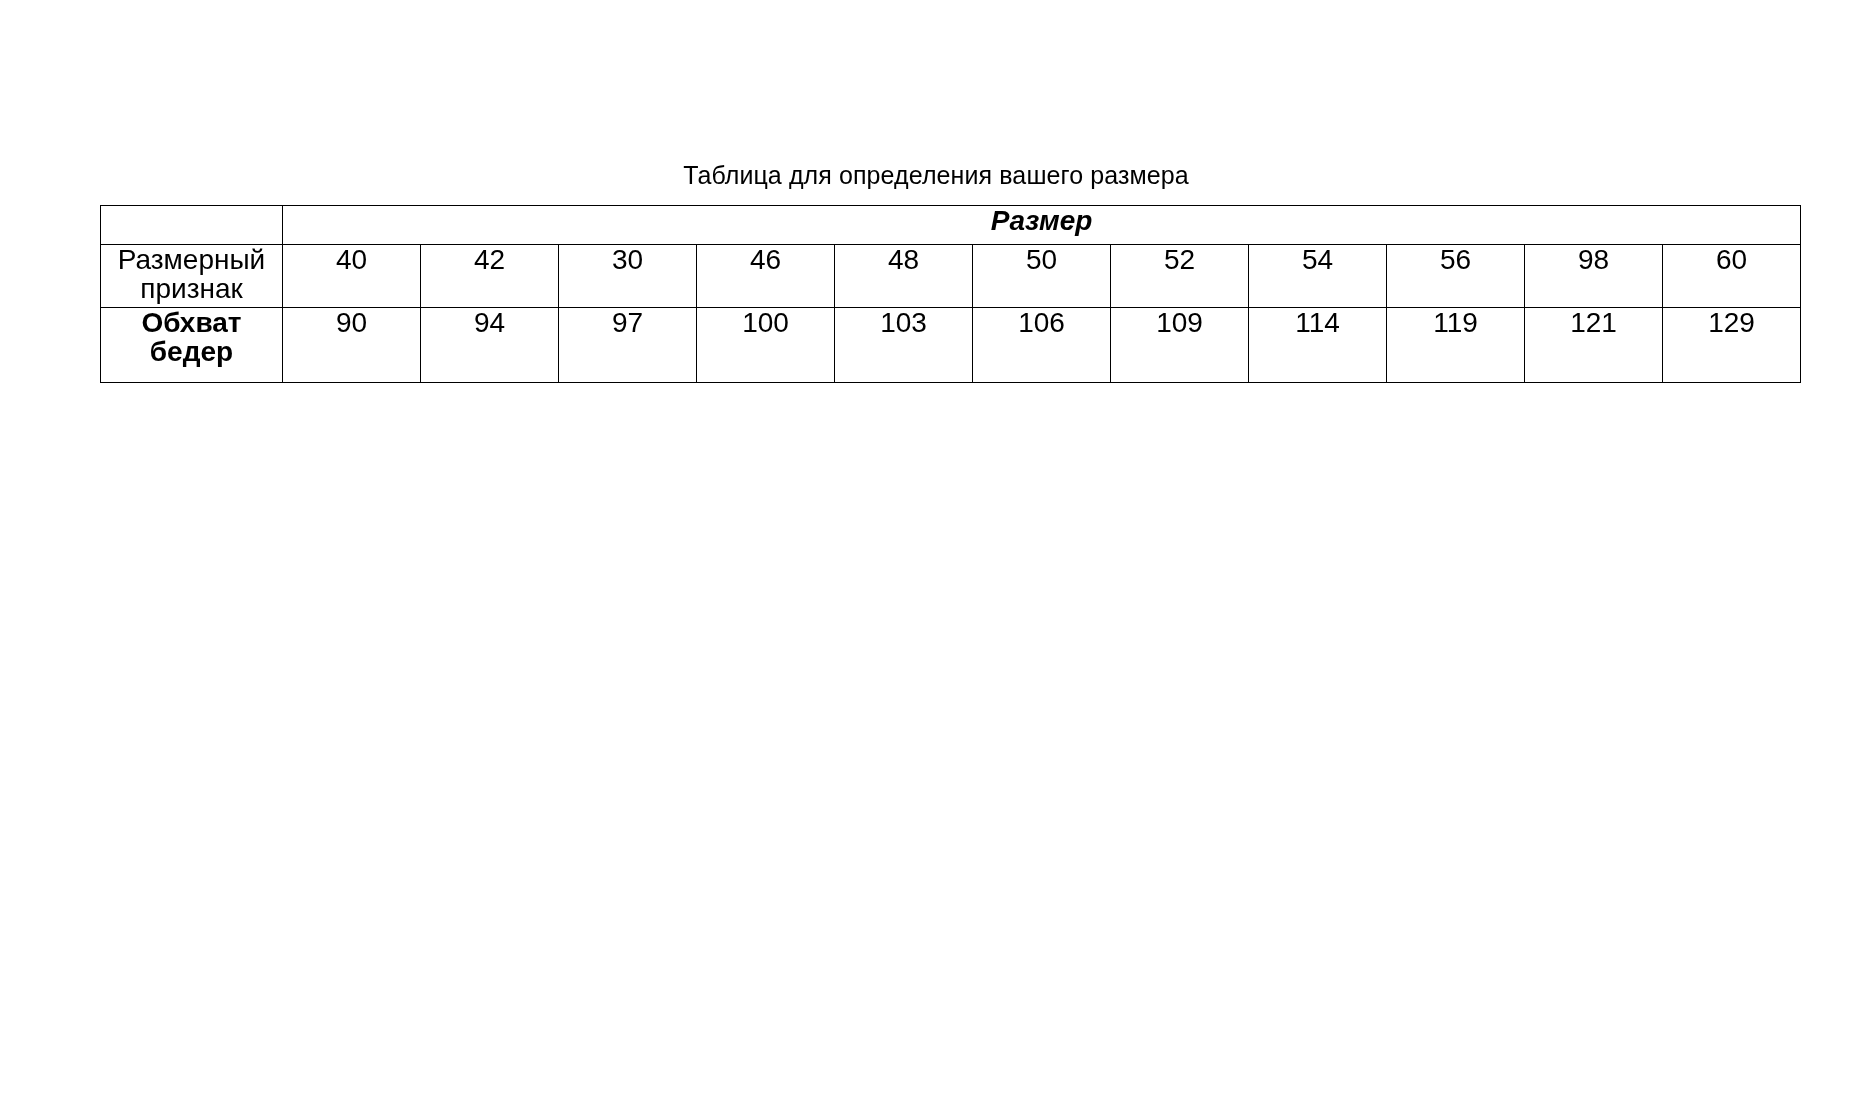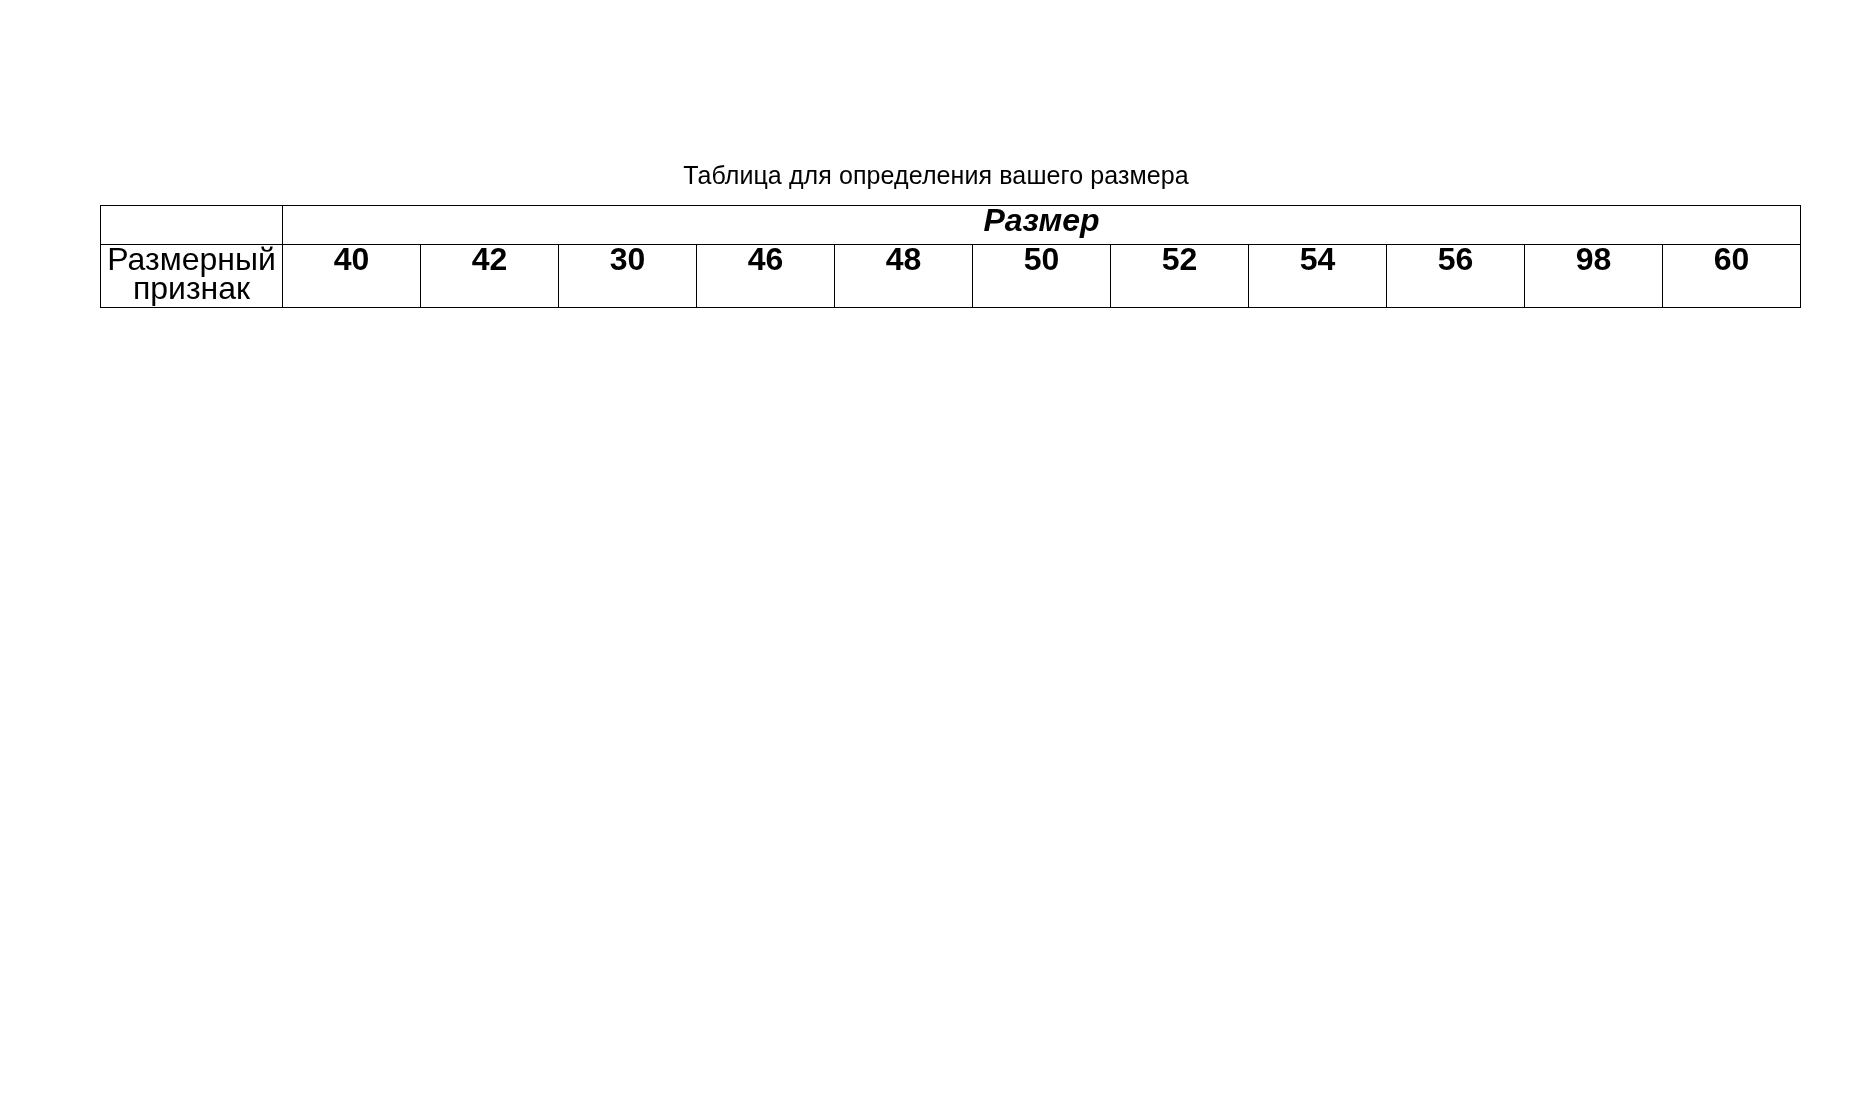--- a/index.html
+++ b/index.html
@@ -35,21 +35,21 @@
   .size-table {
     position: absolute;
     left: 100px;
     top: 205px;
     width: 1700px;
     border-collapse: collapse;
     table-layout: fixed;
   }
   .size-table td {
     border: 1.6px solid #000000;
-    font-size: 32px;
+    font-size: 28px;
     line-height: 29px;
     padding: 0;
     vertical-align: top;
     text-align: center;
   }
   .col-label { width: 182px; }
   .col-val   { width: 138px; }
 
   .hdr-span {
     text-align: center;
@@ -58,21 +58,21 @@
     height: 38px;
     padding-top: 3px;
   }
   .hdr-label {
     padding: 4px 0 6px 12px;
     line-height: 30px;
     height: 62px;
   }
   .hdr-size {
     text-align: center;
-    font-weight: 700;
+    font-weight: 400;
     vertical-align: middle;
     font-size: 25px;
   }
   .row-label {
     font-weight: 700;
     padding: 6px 0 8px 12px;
     line-height: 33px;
     height: 74px;
   }
   .cell-val {
@@ -125,17 +125,31 @@
         <td class="hdr-size">30</td>
         <td class="hdr-size">46</td>
         <td class="hdr-size">48</td>
         <td class="hdr-size">50</td>
         <td class="hdr-size">52</td>
         <td class="hdr-size">54</td>
         <td class="hdr-size">56</td>
         <td class="hdr-size">98</td>
         <td class="hdr-size">60</td>
       </tr>
+      <tr>
+        <td class="row-label">Обхват бедер</td>
+        <td class="cell-val">90</td>
+        <td class="cell-val">94</td>
+        <td class="cell-val">97</td>
+        <td class="cell-val">100</td>
+        <td class="cell-val">103</td>
+        <td class="cell-val">106</td>
+        <td class="cell-val">109</td>
+        <td class="cell-val">114</td>
+        <td class="cell-val">119</td>
+        <td class="cell-val">121</td>
+        <td class="cell-val">129</td>
+      </tr>
     </tbody>
   </table>
 
 
 </div>
 
 </body></html>

